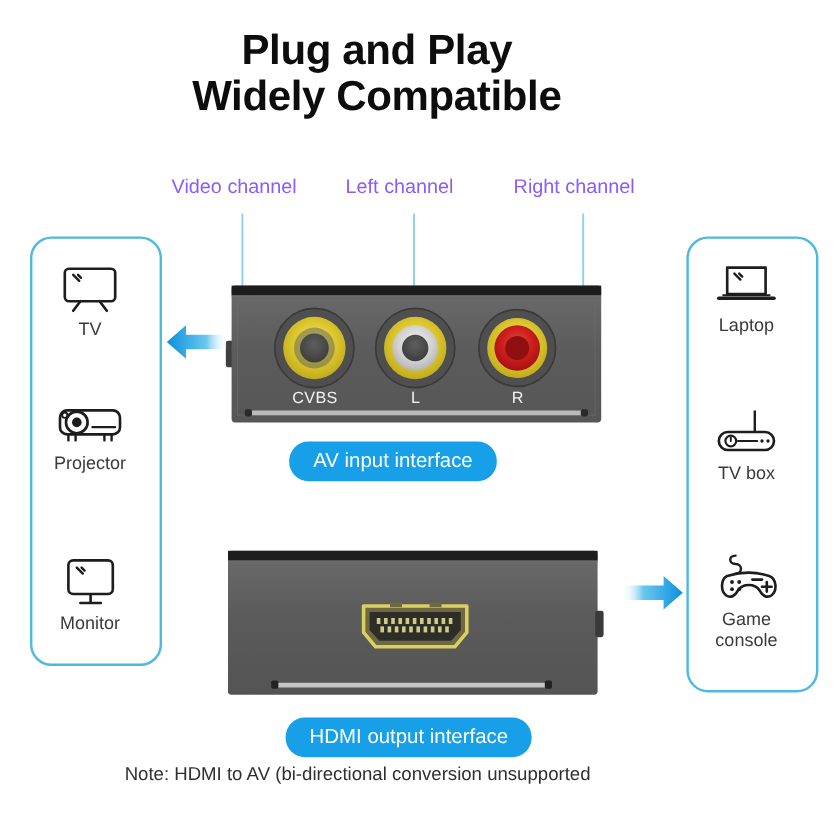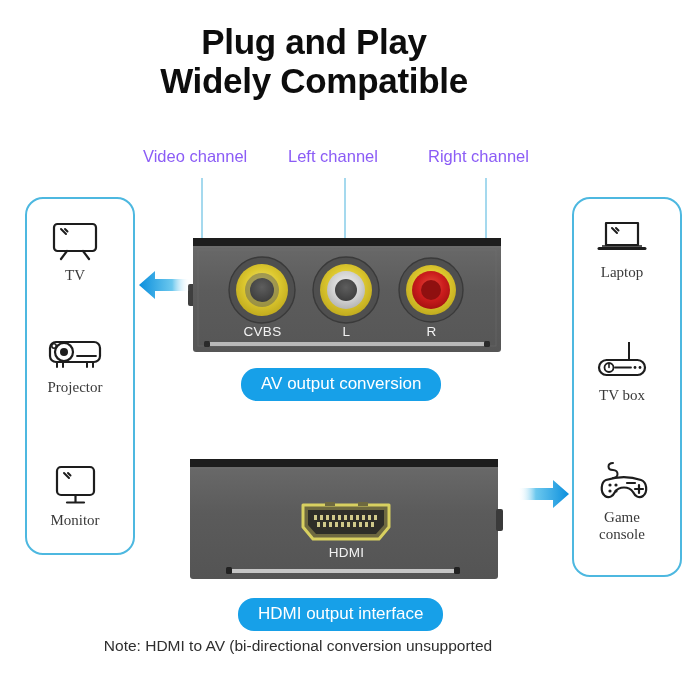--- a/index.html
+++ b/index.html
@@ -68,21 +68,20 @@
     box-sizing: border-box;
   }
   #panel-left  { left: 25px;  top: 197px; width: 110px; height: 358px; }
   #panel-right { left: 572px; top: 197px; width: 110px; height: 380px; }
 
   .device-item {
     position: absolute;
     width: 100px;
     left: 0;
     text-align: center;
-    font-family: Liberation Serif, serif;
   }
   .device-icon {
     height: 46px;
     display: flex;
     align-items: center;
     justify-content: center;
   }
   .device-label {
     font-size: 15px;
     color: #3a3a3a;
@@ -215,21 +214,21 @@
         <circle cx="243" cy="54" r="19" fill="url(#jackRed)"></circle>
         <circle cx="243" cy="54" r="10" fill="#8f1010"></circle>
       </g>
     </svg>
 
     <div class="port-cap" style="left:-84px; top:88px;">CVBS</div>
     <div class="port-cap" style="left:0px;   top:88px;">L</div>
     <div class="port-cap" style="left:85px;  top:88px;">R</div>
   </div>
 
-  <div class="badge" id="badge-av">AV output conversion</div>
+  <div class="badge" id="badge-av">AV input interface</div>
 
   <div class="unit" id="unit-hdmi" style="left:188px; top:457px; width:317px; height:124px;">
     <svg width="317" height="124" viewBox="0 0 317 124">
       <defs>
         <linearGradient id="bodyGradH" x1="0" y1="0" x2="0" y2="1">
           <stop offset="0%" stop-color="#6b6b6b"></stop>
           <stop offset="45%" stop-color="#5b5b5b"></stop>
           <stop offset="100%" stop-color="#545454"></stop>
         </linearGradient>
         <linearGradient id="hdmiShell" x1="0" y1="0" x2="0" y2="1">
@@ -275,21 +274,20 @@
           <rect x="165" y="65" width="3" height="5"></rect>
             <rect x="171" y="65" width="3" height="5"></rect>
           <rect x="177" y="65" width="3" height="5"></rect>
             <rect x="183" y="65" width="3" height="5"></rect>
         </g>
 
         <rect x="137" y="45" width="10" height="4" fill="#6e6940"></rect>
         <rect x="170" y="45" width="10" height="4" fill="#6e6940"></rect>
       </g>
     </svg>
-    <div class="port-cap" style="left:0px; top:88px;">HDMI</div>
   </div>
 
   <div class="badge" id="badge-hdmi">HDMI output interface</div>
 
   <div class="note">Note:  HDMI to AV (bi-directional conversion unsupported</div>
 
   <div class="panel" id="panel-left"></div>
 
   <div class="device-item" style="left:25px; top:218px;">
     <div class="device-icon">

